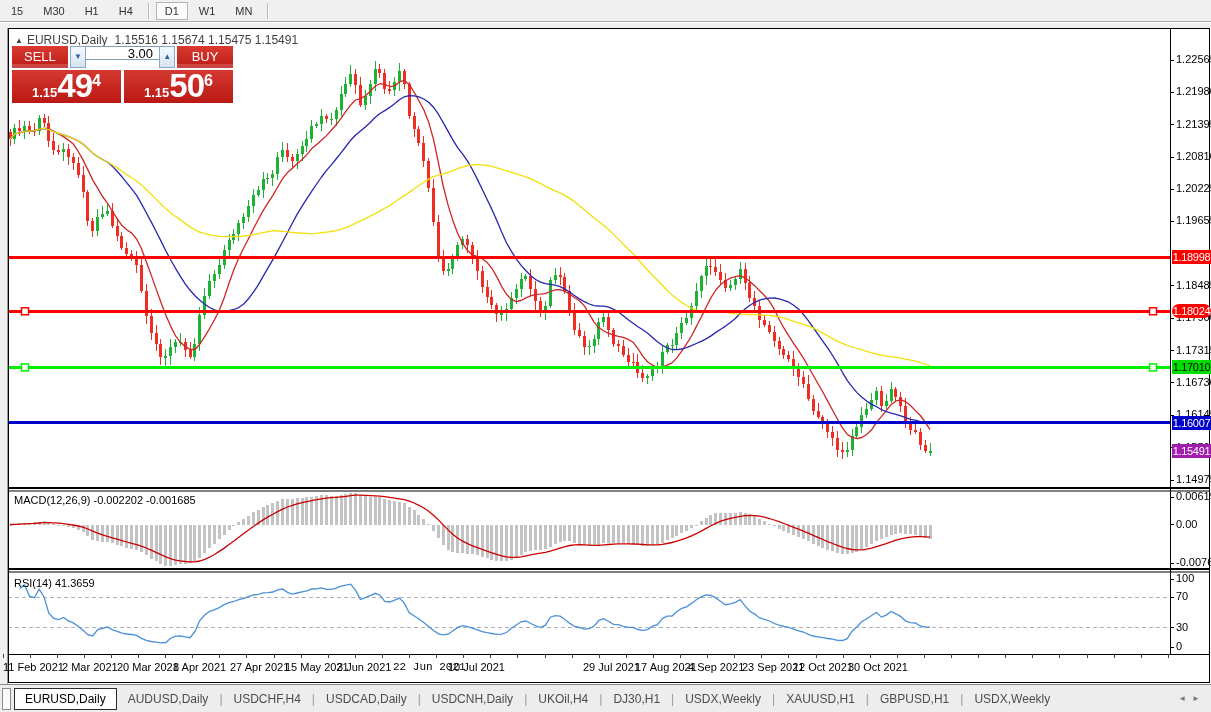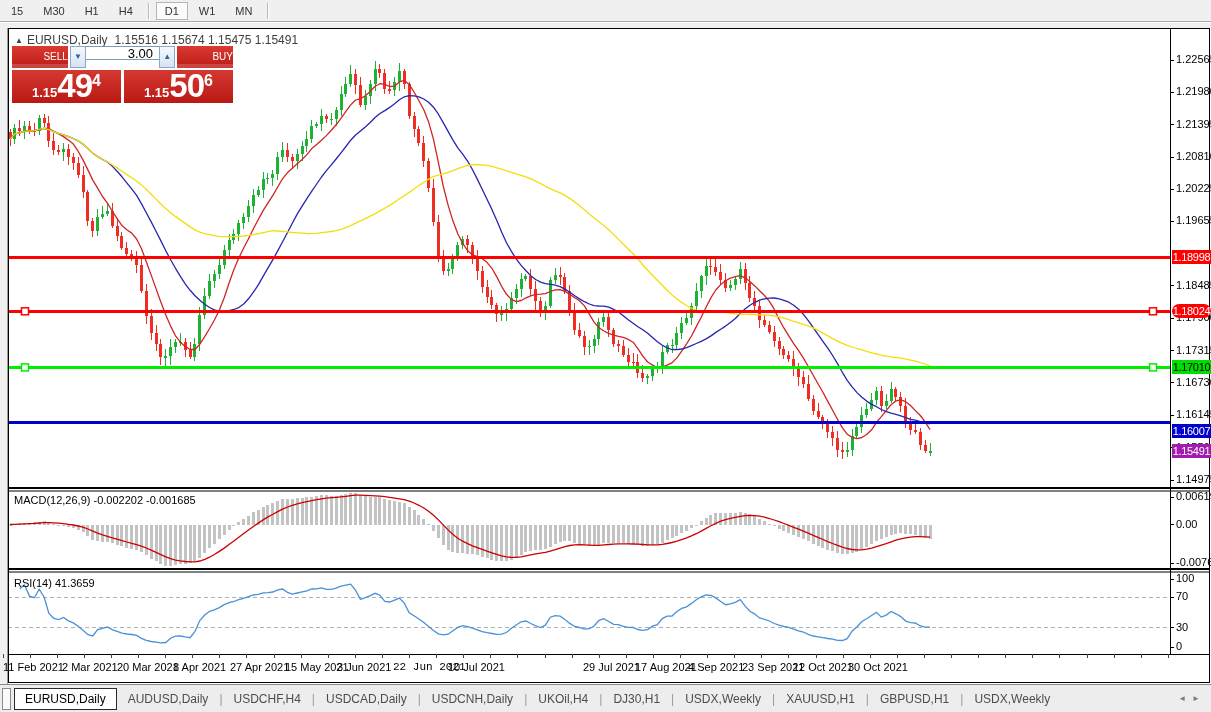--- a/index.html
+++ b/index.html
@@ -19,21 +19,21 @@
 
   #chart-svg { position:absolute; left:0; top:0; }
 
   #chart-title { position:absolute; left:15px; top:33px; font-size:12px; color:#404040; white-space:nowrap; }
   #chart-title .arr { font-size:8px; margin-right:4px; position:relative; top:-1px; }
   #chart-title .ohlc { margin-left:7px; }
 
   
   #trade-widget { position:absolute; left:12px; top:46px; width:221px; }
   .tw-row1 { display:flex; height:22px; }
-  .tw-btn { width:59px; height:22px; color:#fff; font-size:10px; text-align:right; line-height:21px;
+  .tw-btn { width:59px; height:22px; color:#fff; font-size:13px; text-align:center; line-height:21px;
             background:linear-gradient(#da3a32,#bd1b15); box-shadow:inset 0 -4px rgba(255,255,255,0.18); cursor:pointer; }
   .tw-spin { width:17px; height:22px; background:linear-gradient(#f5f9fe,#d7e3f2); border:1px solid #8aa8c8;
              font-size:8px; color:#31639c; text-align:center; line-height:20px; cursor:pointer; }
   #tw-volume { width:73px; height:14px; border:1px solid #7f9db9; border-left:none; border-right:none;
                font-size:13px; text-align:right; padding-right:6px; font-family:"Liberation Sans",sans-serif; }
   .tw-gap { width:2px; }
   .tw-row2 { display:flex; margin-top:2px; }
   .tw-price { width:109px; height:33px; background:linear-gradient(#d43931,#ba1913); color:#fff;
               display:flex; align-items:baseline; justify-content:center; padding-top:1px; }
   .tw-price + .tw-price { margin-left:3px; }
@@ -803,21 +803,21 @@
       <div class="ax-label" style="top: 490px;">0.006193</div>
       <div class="ax-label" style="top: 517.539px;">0.00</div>
       <div class="ax-label" style="top: 556px;">-0.00762</div>
       <div class="ax-label" style="top: 572px;">100</div>
       <div class="ax-label" style="top: 590.1px;">70</div>
       <div class="ax-label" style="top: 620.9px;">30</div>
       <div class="ax-label" style="top: 640px;">0</div>
       <div class="ax-badge" style="top: 250.398px; background: rgb(255, 0, 0); color: rgb(255, 255, 255);">1.18998</div>
       <div class="ax-badge" style="top: 304.299px; background: rgb(255, 0, 0); color: rgb(255, 255, 255); border-radius: 7px;">1.18024</div>
       <div class="ax-badge" style="top: 360.414px; background: rgb(0, 221, 0); color: rgb(0, 0, 0);">1.17010</div>
-      <div class="ax-badge" style="top: 415.92px; background: rgb(0, 0, 204); color: rgb(255, 255, 255); margin-top: 8px;">1.16007</div>
+      <div class="ax-badge" style="top: 415.92px; background: rgb(0, 0, 204); color: rgb(255, 255, 255);">1.16007</div>
       <div class="ax-badge" style="top: 444.475px; background: #a21caf; color: rgb(255, 255, 255);">1.15491</div>
     </div>
   <div id="date-axis">
       <div class="date-label" style="left: 3px;">11 Feb 2021</div>
       <div class="date-label" style="left: 62px;">2 Mar 2021</div>
       <div class="date-label" style="left: 117px;">20 Mar 2021</div>
       <div class="date-label" style="left: 173px;">8 Apr 2021</div>
       <div class="date-label" style="left: 230px;">27 Apr 2021</div>
       <div class="date-label" style="left: 285px;">15 May 2021</div>
       <div class="date-label" style="left: 337px;">3 Jun 2021</div>

